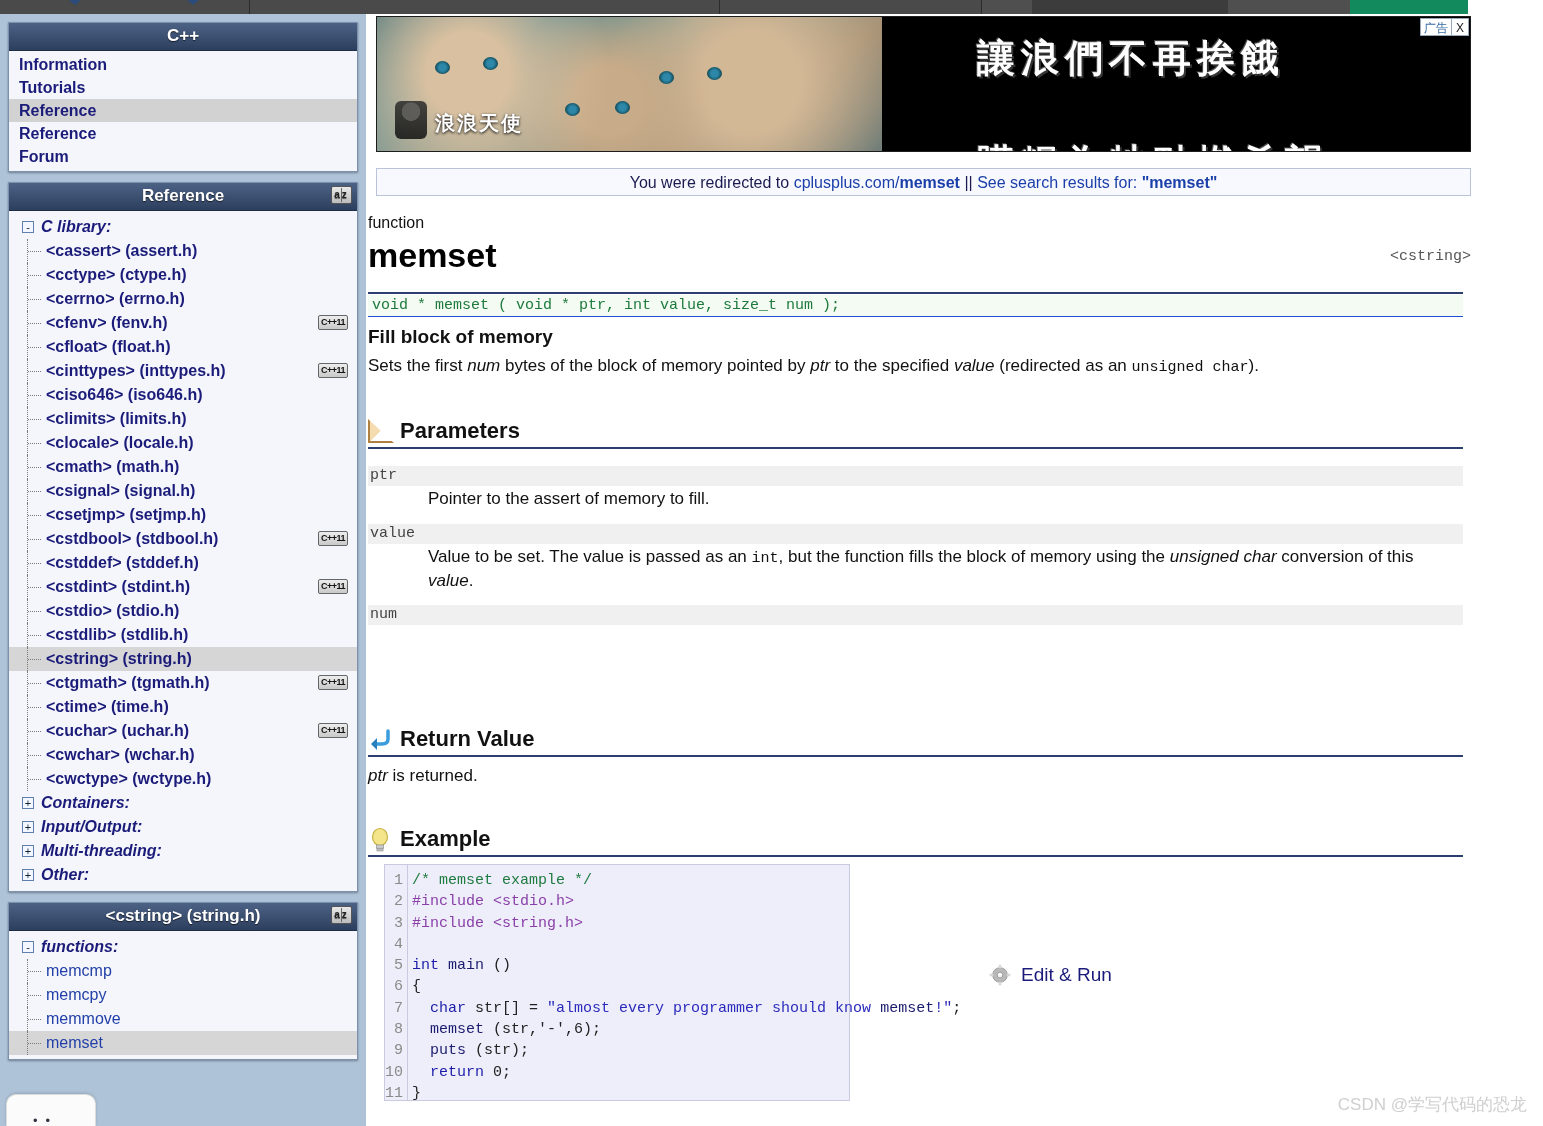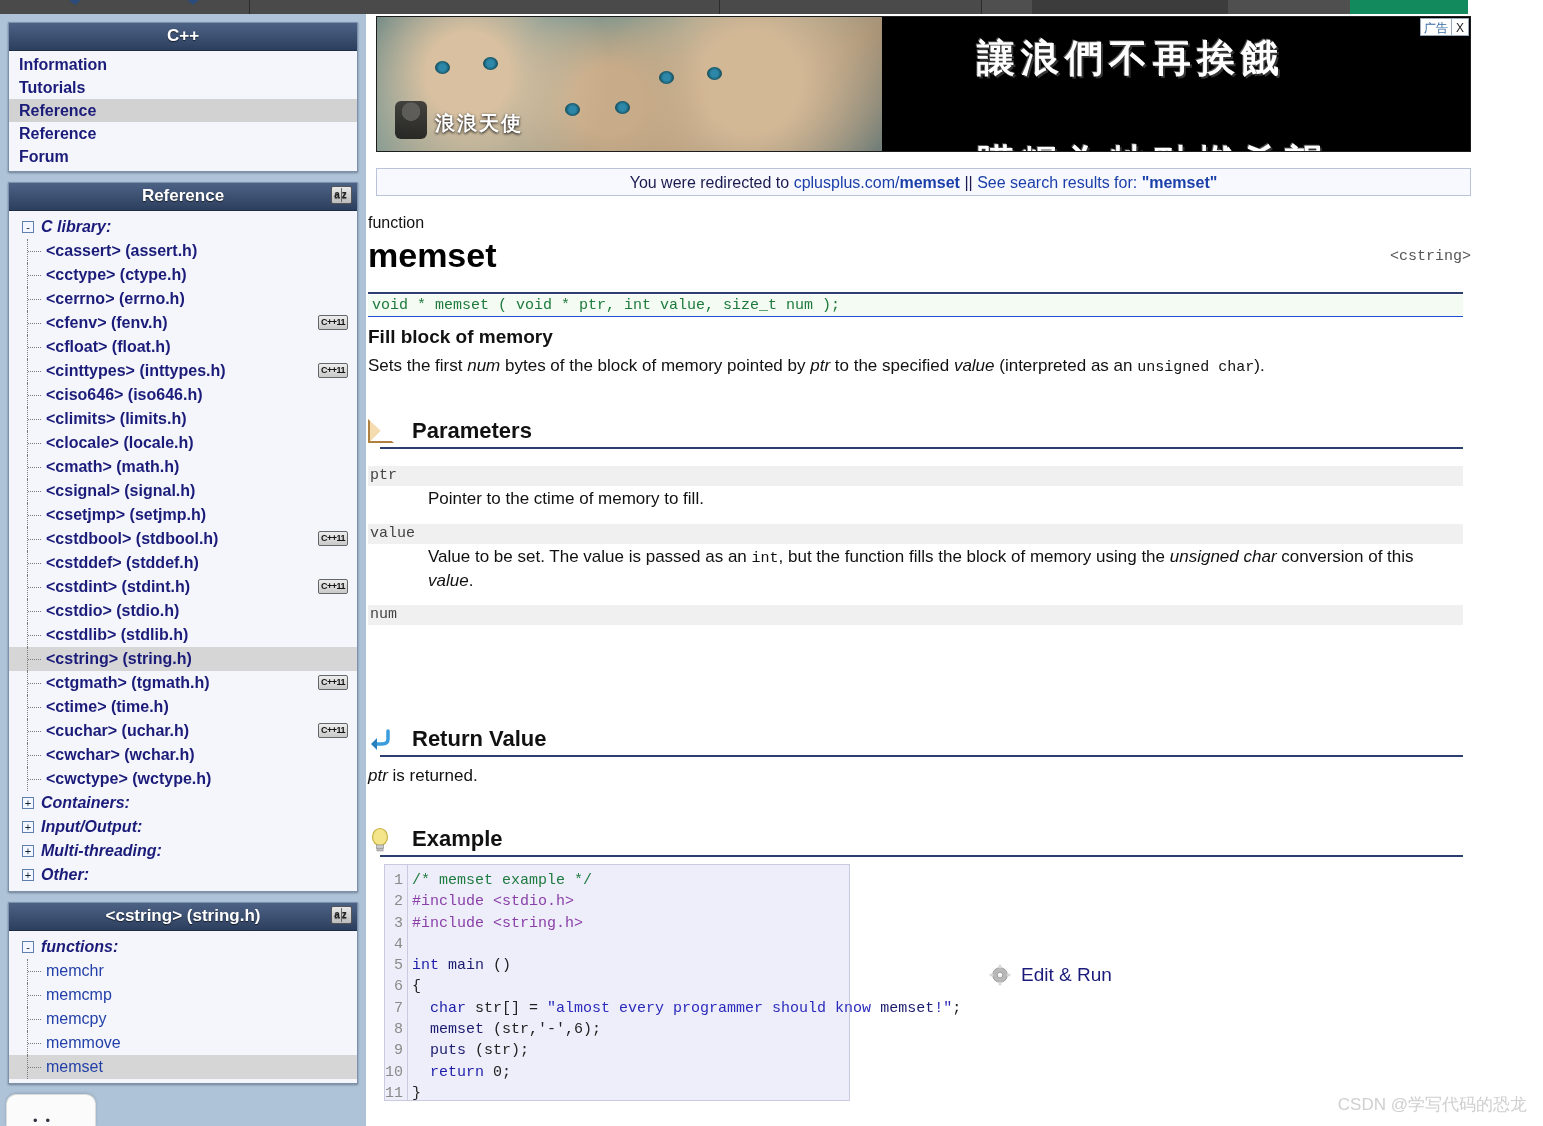--- a/index.html
+++ b/index.html
@@ -190,21 +190,21 @@
     font-family:"Liberation Mono", monospace; font-size:15px; color:#1d7a3c;
     padding:2px 4px;
   }
 
   #fn-brief{ position:absolute; left:2px; top:312px; font-size:19px; font-weight:bold; color:#111; }
   #fn-desc{ position:absolute; left:2px; top:342px; width:1095px; font-size:17px; color:#111; }
   .mono{ font-family:"Liberation Mono", monospace; font-size:15px; }
   .it{ font-style:italic; }
 
   
-  .sec{ position:absolute; left:2px; width:1095px;padding-left:12px; }
+  .sec{ position:absolute; left:2px; width:1095px; }
   .sec .sec-title{
     font-size:22px; font-weight:bold; color:#111; padding-left:32px; line-height:26px;
   }
   .sec .sec-rule{ border-top:2px solid #2d3f6e; margin-top:3px; }
   .sec .sec-ico{ position:absolute; left:0; top:1px; width:26px; height:24px; }
 
   .ico-ruler{
     background:linear-gradient(135deg,#f5dcb0 0 50%, transparent 50%);
     clip-path:polygon(0 100%,100% 100%,0 0);
     border-bottom:2px solid #b08040; border-left:2px solid #b08040;
@@ -335,21 +335,20 @@
         </div>
     </div>
 
     <div class="panel">
       <div class="panel-head">
         <span>&lt;cstring&gt; (string.h)</span>
         <span class="sort-icon">az</span>
       </div>
       <div class="tree" id="cstring-tree">
           <div class="tnode"><span class="box">-</span><span class="grouplabel">functions:</span></div>
-          <div class="tnode"><span class="stem"></span><span class="elbow"></span><span class="fnlabel">memchr</span></div>
           <div class="tnode"><span class="stem"></span><span class="elbow"></span><span class="fnlabel">memcmp</span></div>
           <div class="tnode"><span class="stem"></span><span class="elbow"></span><span class="fnlabel">memcpy</span></div>
           <div class="tnode"><span class="stem"></span><span class="elbow"></span><span class="fnlabel">memmove</span></div>
           <div class="tnode selected"><span class="stem"></span><span class="elbow"></span><span class="fnlabel">memset</span></div>
         </div>
     </div>
 
     <div id="corner-popup">
       <div class="eyes">••</div>
     </div>
@@ -381,31 +380,31 @@
     </div>
 
     <div id="fn-kind">function</div>
     <div id="fn-title">memset</div>
     <div id="fn-header-right">&lt;cstring&gt;</div>
     <div id="fn-rule"></div>
     <div id="fn-sig">void * memset ( void * ptr, int value, size_t num );</div>
 
     <div id="fn-brief">Fill block of memory</div>
     <div id="fn-desc">
-      <span>Sets the first </span><span class="it">num</span><span> bytes of the block of memory pointed by </span><span class="it">ptr</span><span> to the specified </span><span class="it">value</span><span> (interpreted as an </span><span class="mono">unsigned char</span><span>).</span>
+      <span>Sets the first </span><span class="it">num</span><span> bytes of the block of memory pointed by </span><span class="it">ptr</span><span> to the specified </span><span class="it">value</span><span> (redirected as an </span><span class="mono">unsigned char</span><span>).</span>
     </div>
 
     <div class="sec" style="top:404px;">
       <div class="sec-ico ico-ruler"></div>
       <div class="sec-title">Parameters</div>
       <div class="sec-rule"></div>
     </div>
 
     <div class="prow-name" style="top:452px;">ptr</div>
-    <div class="prow-desc" style="top:474px;" id="pdesc-0"><span>Pointer to the ctime of memory to fill.</span></div>
+    <div class="prow-desc" style="top:474px;" id="pdesc-0"><span>Pointer to the assert of memory to fill.</span></div>
 
     <div class="prow-name" style="top:510px;">value</div>
     <div class="prow-desc" style="top:532px;" id="pdesc-1"><span>Value to be set. The value is passed as an </span><span class="mono">int</span><span>, but the function fills the block of memory using the </span><span class="it">unsigned char</span><span> conversion of this </span><span class="it">value</span><span>.</span></div>
 
     <div class="prow-name" style="top:591px;">num</div>
 
     <div class="sec" style="top:712px;">
       <div class="sec-ico ico-return">
         <svg width="24" height="24" viewBox="0 0 24 24">
           <path d="M20 4 L20 12 Q20 17 14 17 L6 17" stroke="#3b9ddd" stroke-width="3.5" fill="none" stroke-linecap="round"></path>

